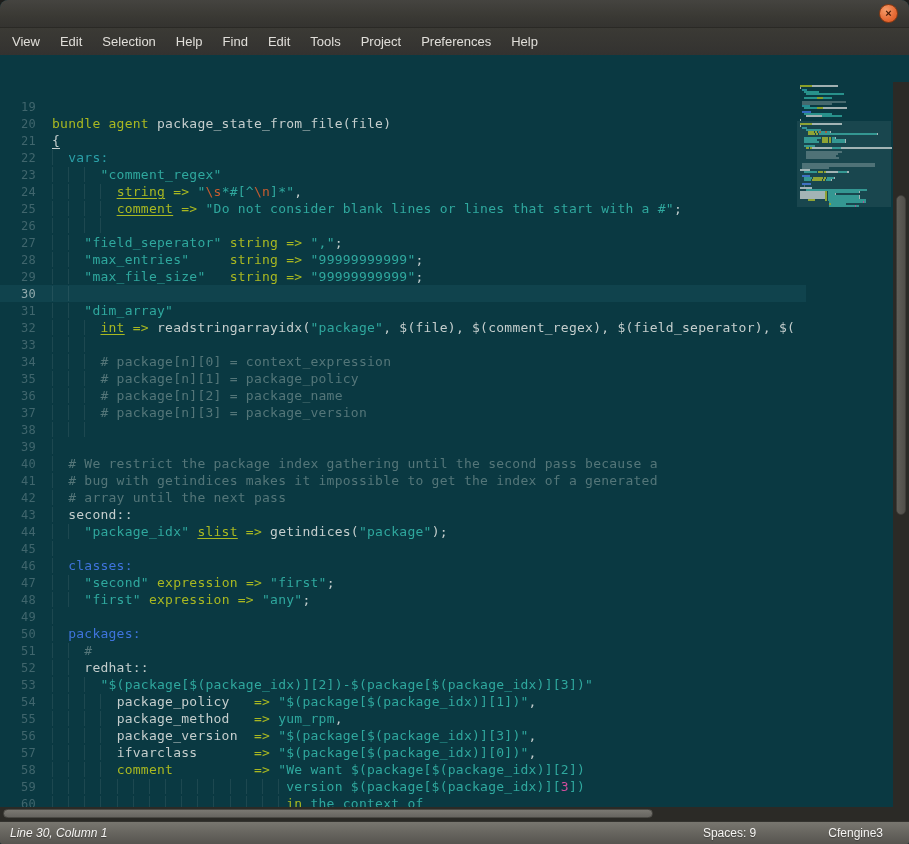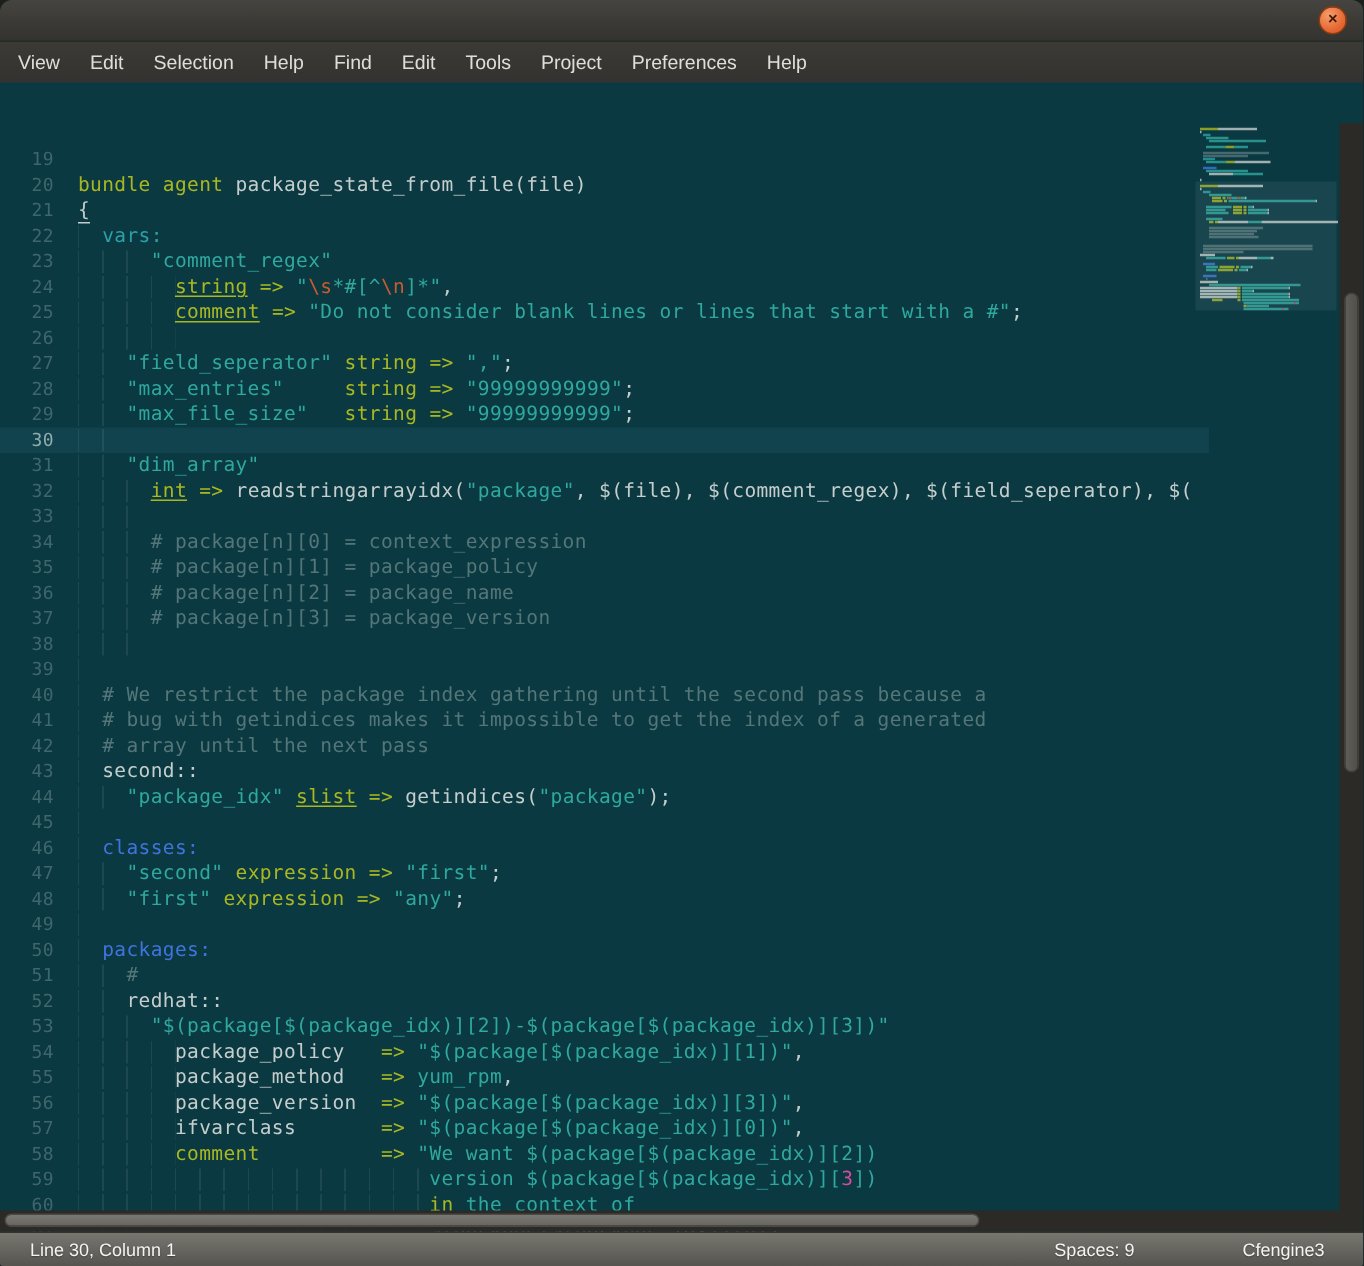--- a/index.html
+++ b/index.html
@@ -72,21 +72,21 @@
           background:linear-gradient(to right,#605e58,#514f4a);border:1px solid #403f3b;box-sizing:border-box;}
   .hscroll{position:absolute;left:0;top:725px;width:909px;height:14px;background:#2b2a26;}
   .hthumb{position:absolute;left:3px;top:2px;width:650px;height:9px;border-radius:5px;
           background:linear-gradient(#7a7872,#676560);border:1px solid #4a4944;box-sizing:border-box;}
   
   .statusbar{position:absolute;left:0;top:821px;width:100%;height:23px;
              background:linear-gradient(#767younger ,#000);}
   .statusbar{background:linear-gradient(#78766f,#56544f);border-top:1px solid #34332f;
              box-sizing:border-box;display:flex;align-items:center;font-size:12px;color:#f5f4f2;
              text-shadow:0 1px 1px rgba(0,0,0,.35);}
-  .sb-left{margin-left:20px;}
+  .sb-left{margin-left:10px;font-style:italic;}
   .sb-right{margin-left:auto;display:flex;gap:72px;padding-right:26px;}
 </style>
 </head>
 <body>
 
 <div id="window">
 
   <div class="titlebar">
     <div class="close-btn">
       <span>×</span>

